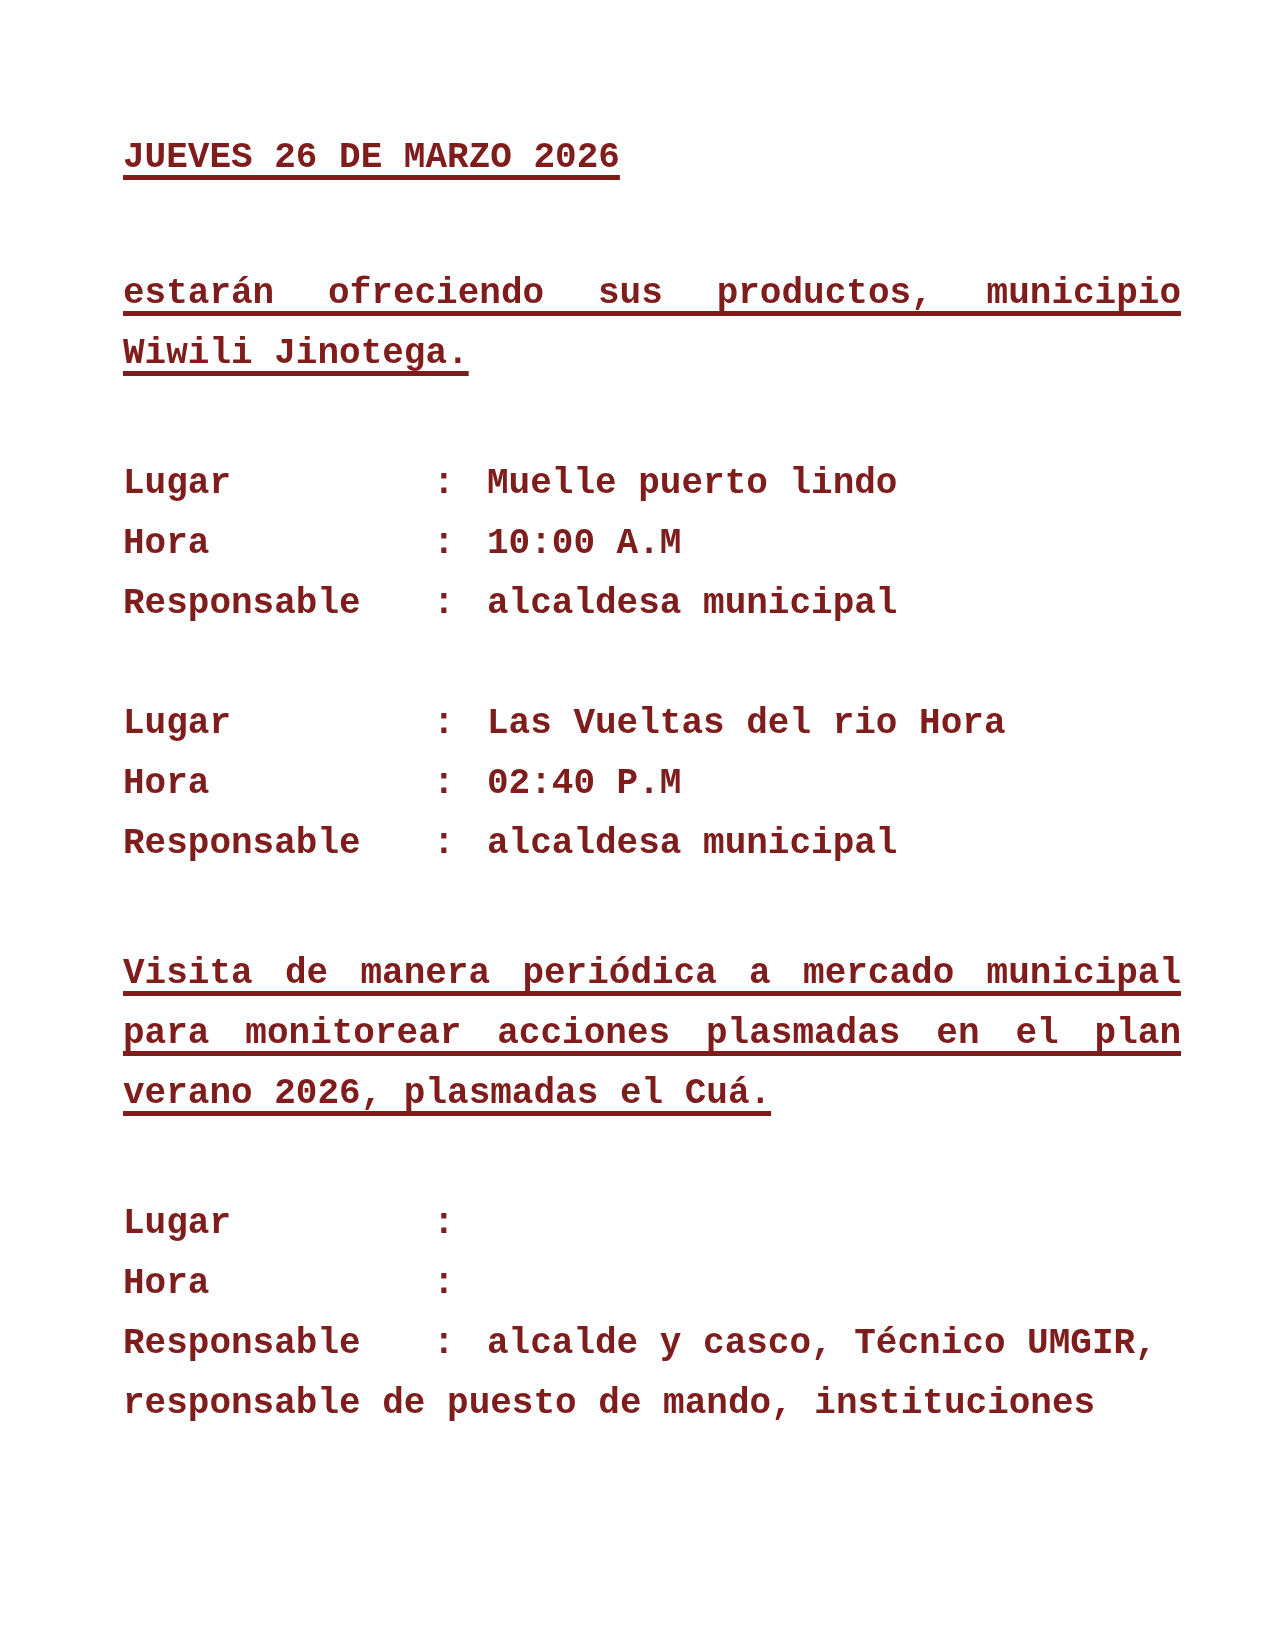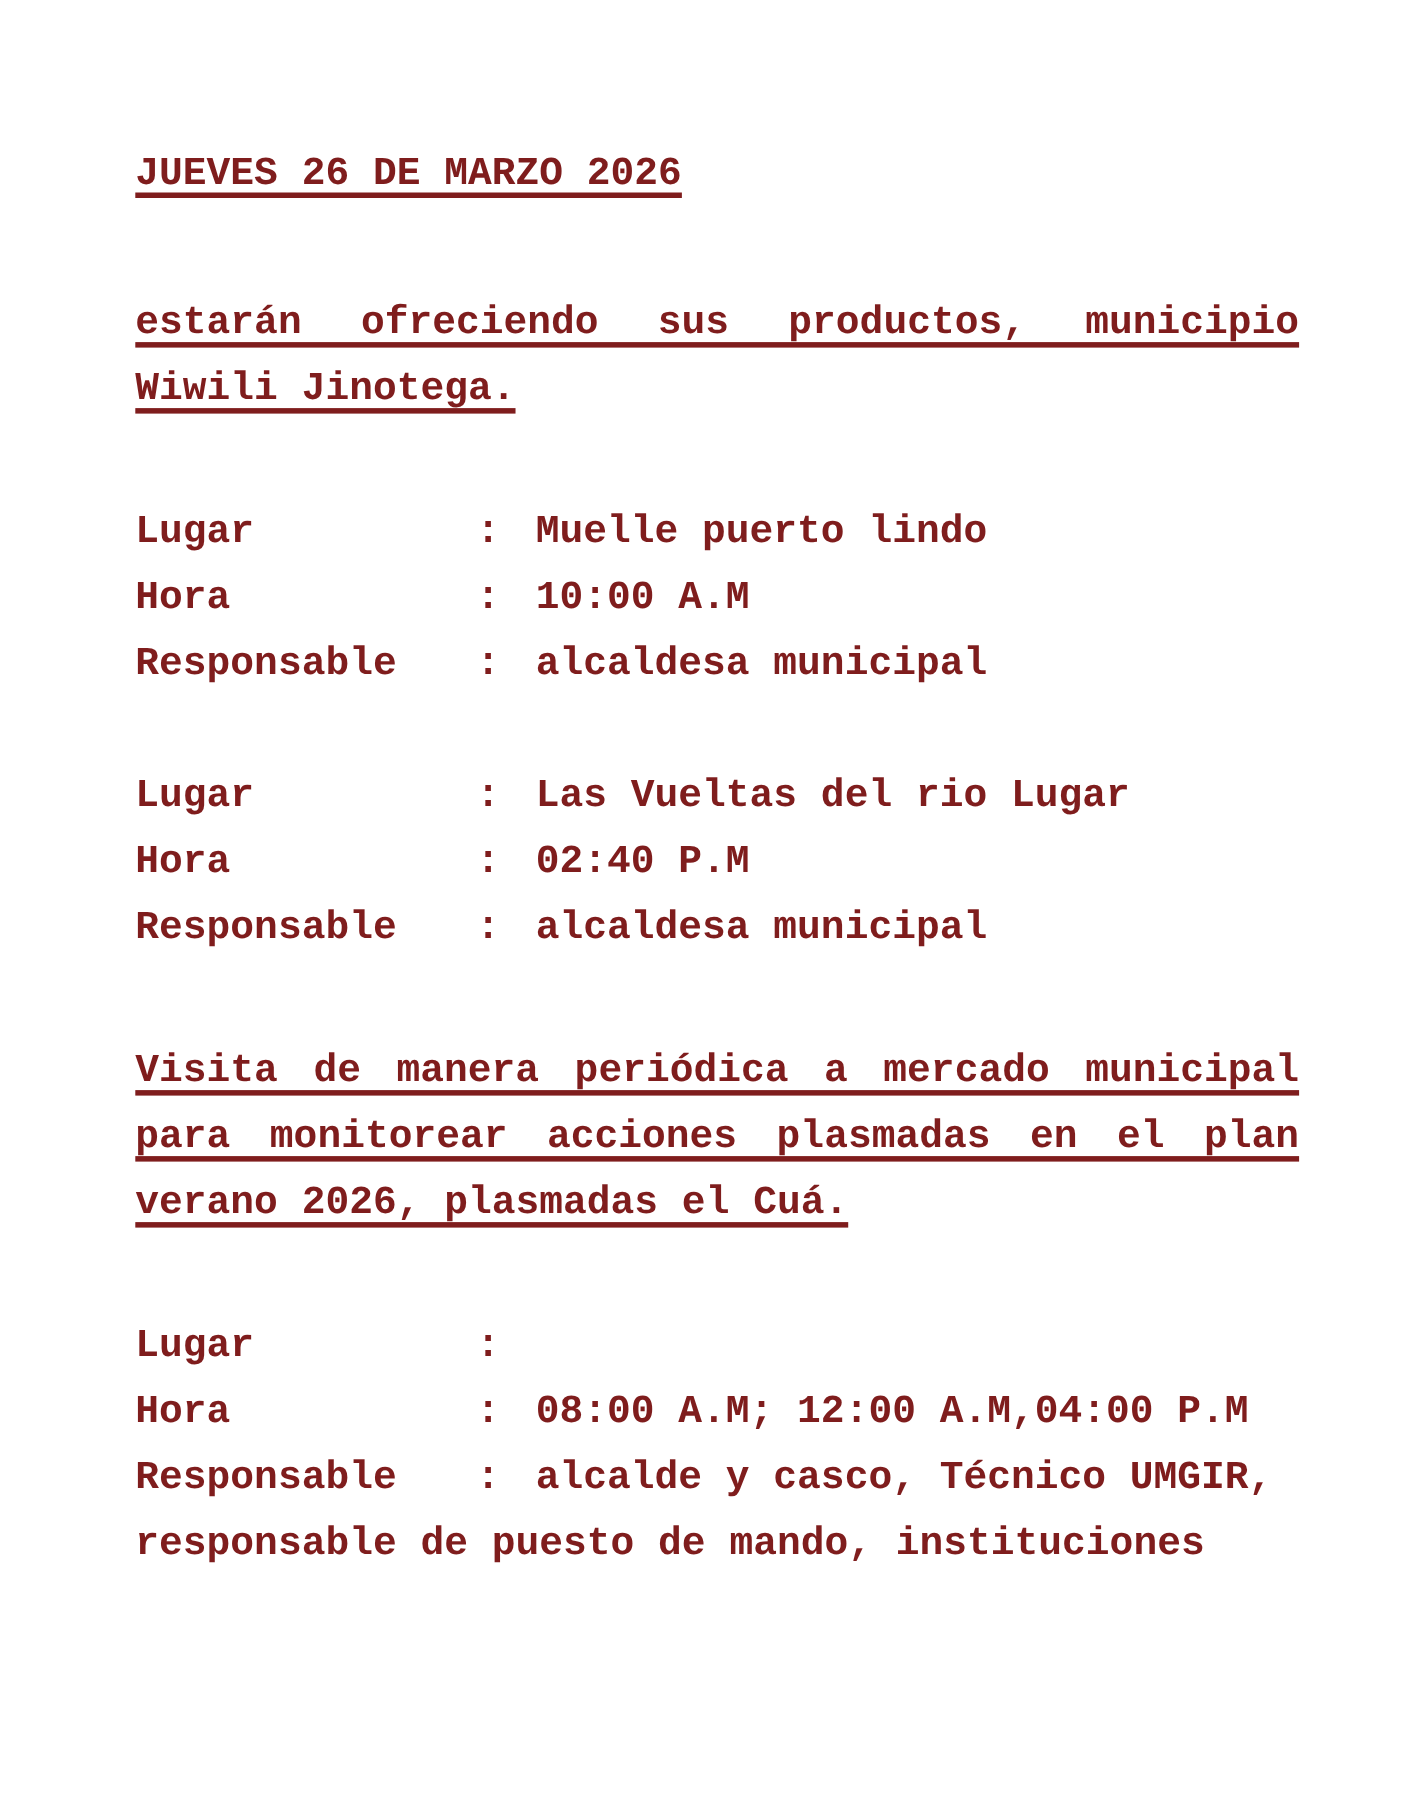--- a/index.html
+++ b/index.html
@@ -74,21 +74,21 @@
       <span class="lbl">Responsable</span>
       <span class="col">:</span>
       <span class="val">alcaldesa municipal</span>
     </div>
 
     <div class="g60"></div>
 
     <div class="row">
       <span class="lbl">Lugar</span>
       <span class="col">:</span>
-      <span class="val">Las Vueltas del rio Lugar</span>
+      <span class="val">Las Vueltas del rio Hora</span>
     </div>
     <div class="row">
       <span class="lbl">Hora</span>
       <span class="col">:</span>
       <span class="val">02:40 P.M</span>
     </div>
     <div class="row">
       <span class="lbl">Responsable</span>
       <span class="col">:</span>
       <span class="val">alcaldesa municipal</span>
@@ -108,21 +108,20 @@
 
     <div class="g70"></div>
 
     <div class="row">
       <span class="lbl">Lugar</span>
       <span class="col">:</span>
     </div>
     <div class="row">
       <span class="lbl">Hora</span>
       <span class="col">:</span>
-      <span class="val">08:00 A.M; 12:00 A.M,04:00 P.M</span>
     </div>
     <div class="row">
       <span class="lbl">Responsable</span>
       <span class="col">:</span>
       <span class="val">alcalde y casco, Técnico UMGIR,</span>
     </div>
     <div class="line">responsable de puesto de mando, instituciones</div>
 
   </div>
 </div>

